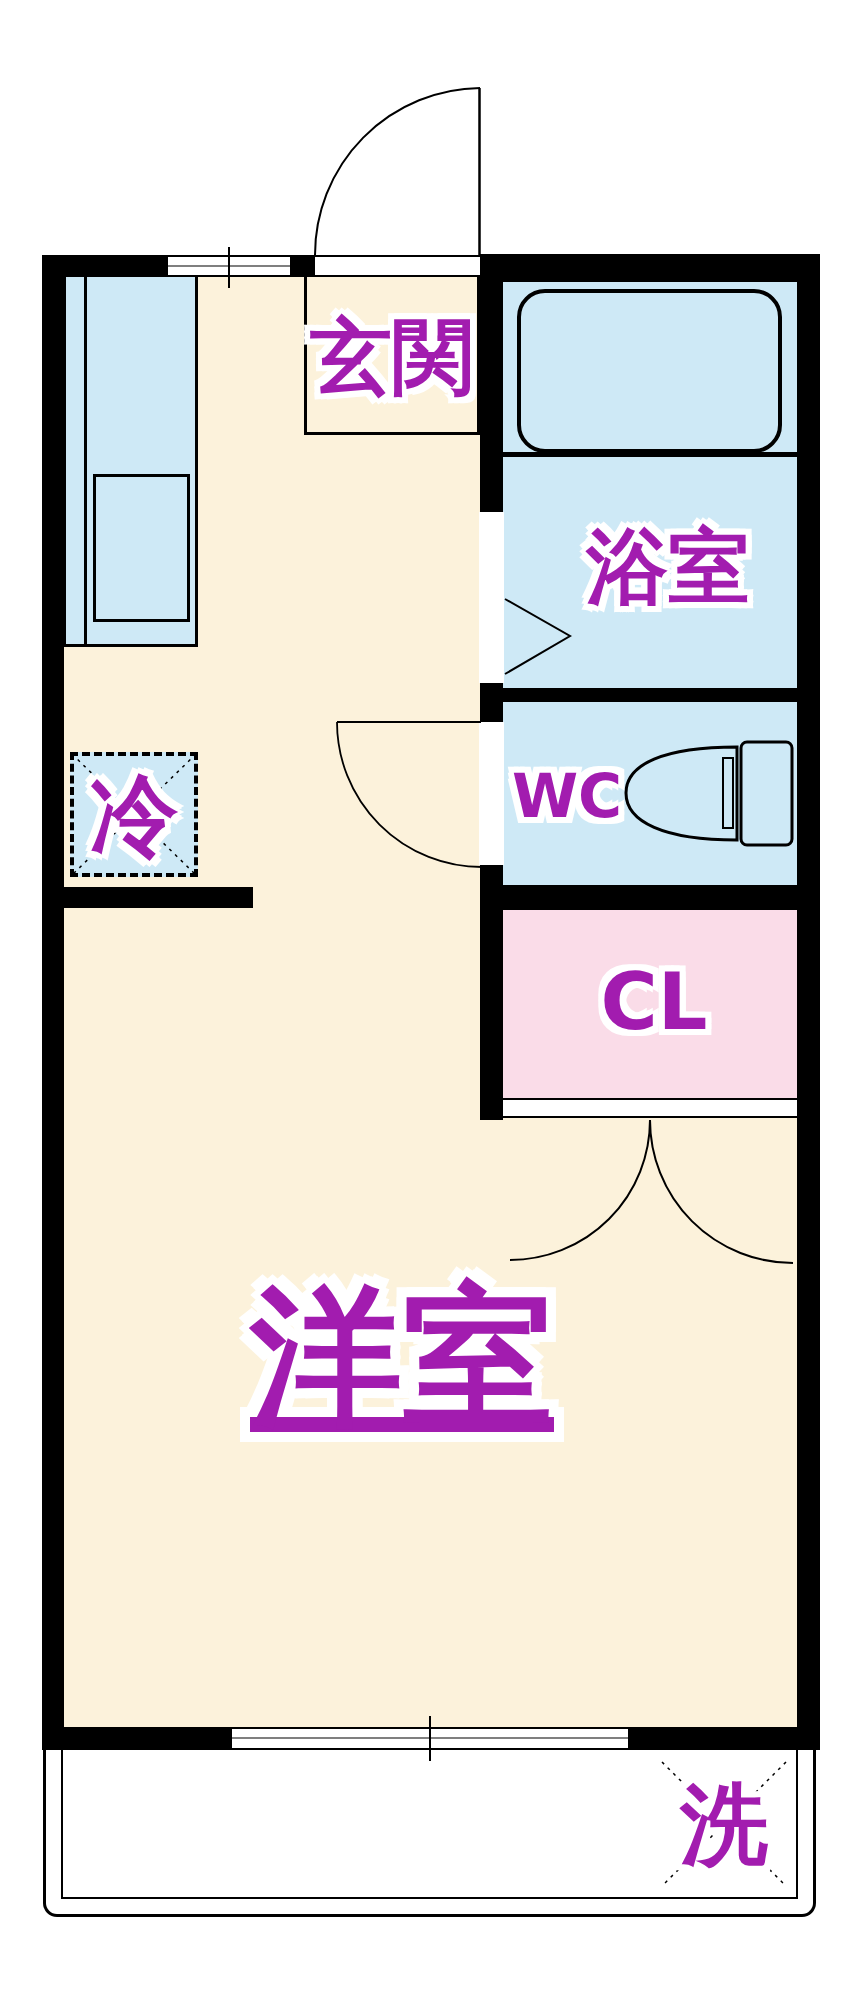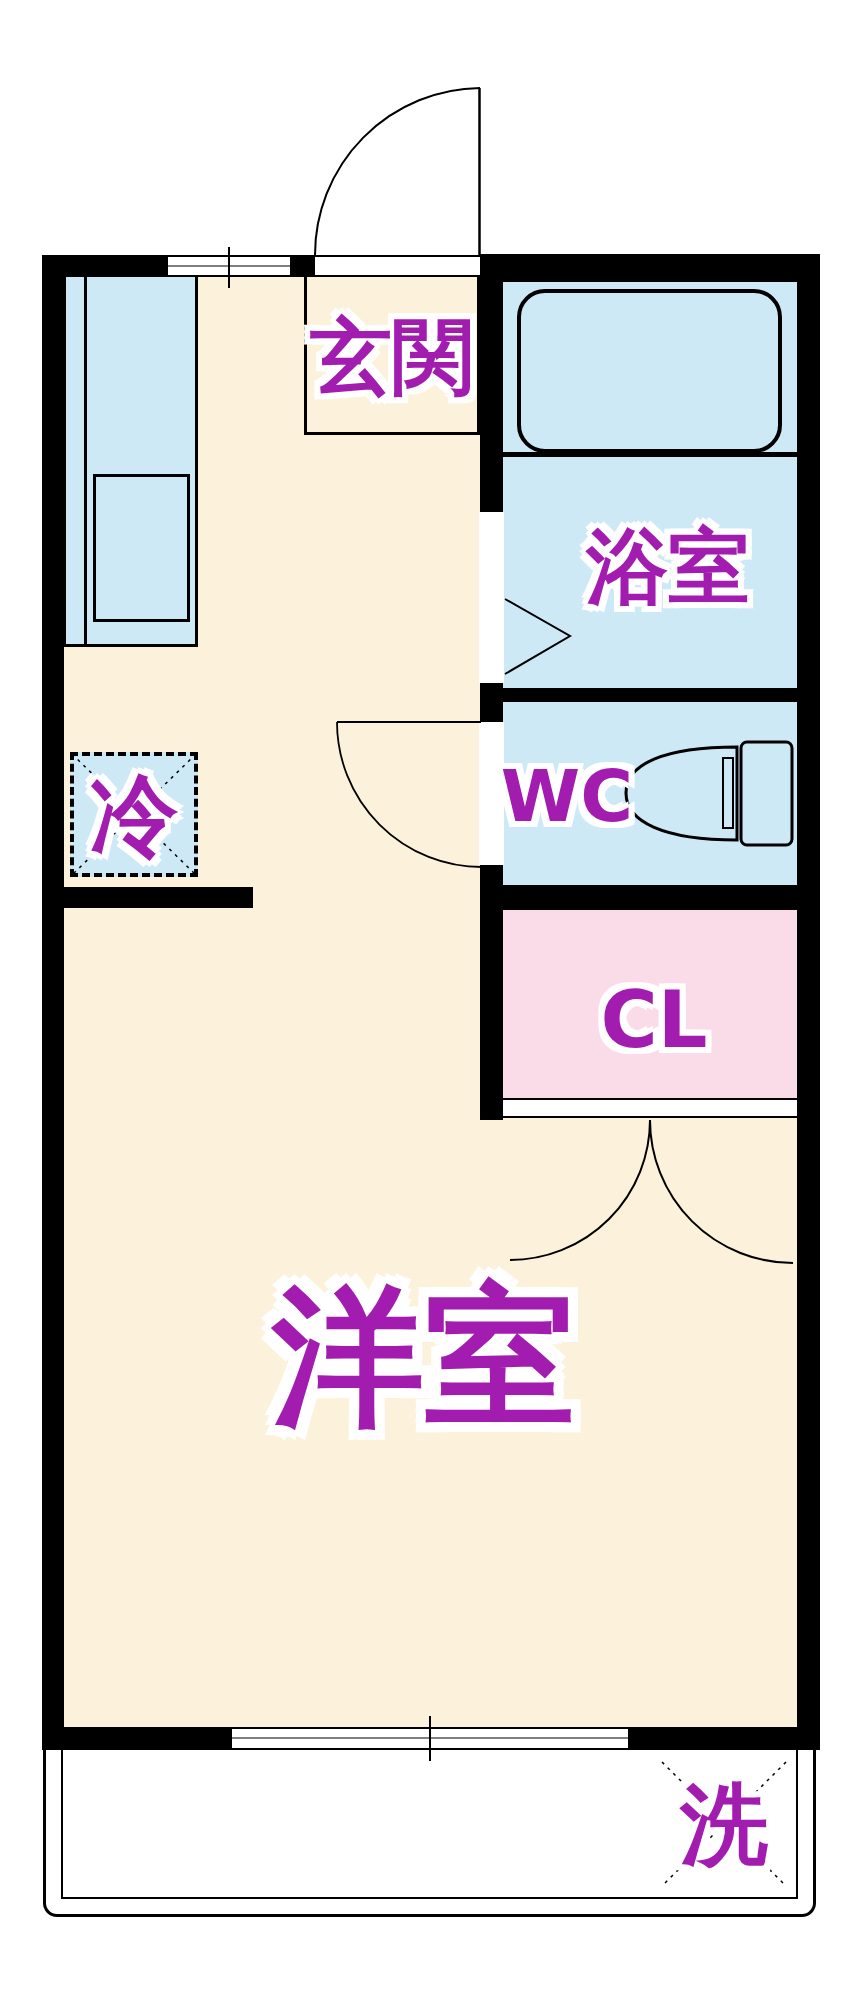--- a/index.html
+++ b/index.html
@@ -97,19 +97,19 @@
     <path d="M662,1762 L786,1886 M786,1762 L662,1886" stroke="#000" stroke-width="1.5" stroke-dasharray="3 5" fill="none"></path>
 
     <line x1="168" y1="266" x2="290" y2="266" stroke="#555" stroke-width="1.5"></line>
     <line x1="229" y1="247" x2="229" y2="288" stroke="#000" stroke-width="2"></line>
     <line x1="232" y1="1738" x2="628" y2="1738" stroke="#555" stroke-width="1.5"></line>
     <line x1="430" y1="1716" x2="430" y2="1761" stroke="#000" stroke-width="2"></line>
   </svg>
 
   <div class="label halo" style="left:392px;top:357px;font-size:82px;">玄関</div>
   <div class="label halo" style="left:652px;top:567px;font-size:82px;margin-left:16px;">浴室</div>
-  <div class="label halo" style="left:567px;top:796px;font-size:72px;">WC</div>
-  <div class="label halo" style="left:654px;top:1002px;font-size:78px;margin-top:18px;">CL</div>
+  <div class="label halo" style="left:567px;top:796px;font-size:60px;">WC</div>
+  <div class="label halo" style="left:654px;top:1002px;font-size:78px;">CL</div>
   <div class="label halo" style="left:134px;top:816px;font-size:88px;">冷</div>
-  <div class="label halo-lg" style="left:424px;top:1357px;font-size:152px;">洋室</div>
+  <div class="label halo-lg" style="left:402px;top:1357px;font-size:152px;text-decoration:underline;">洋室</div>
   <div class="label halo" style="left:724px;top:1825px;font-size:88px;">洗</div>
 
 </div>
 
 </body></html>

